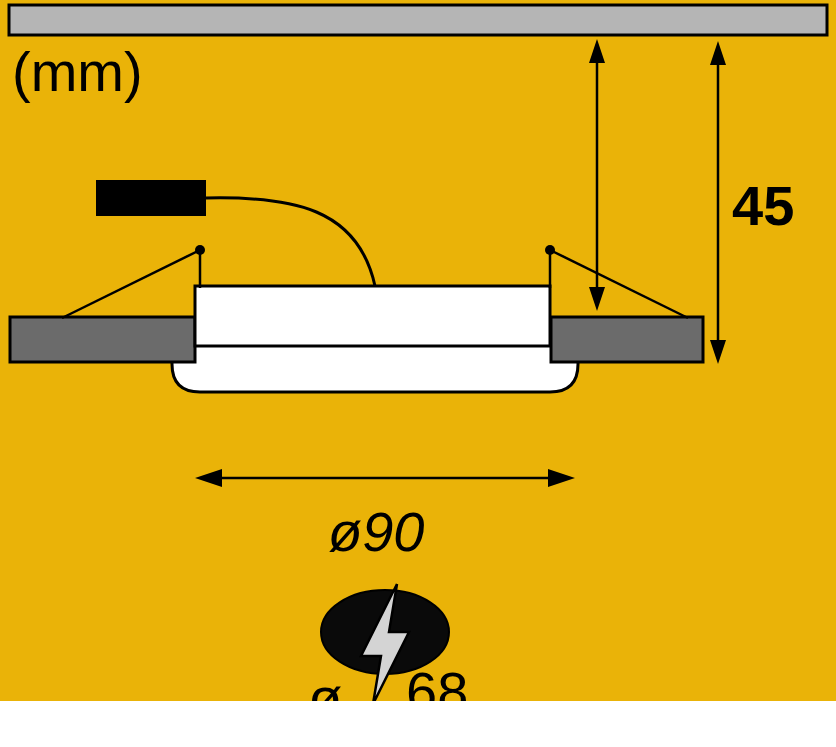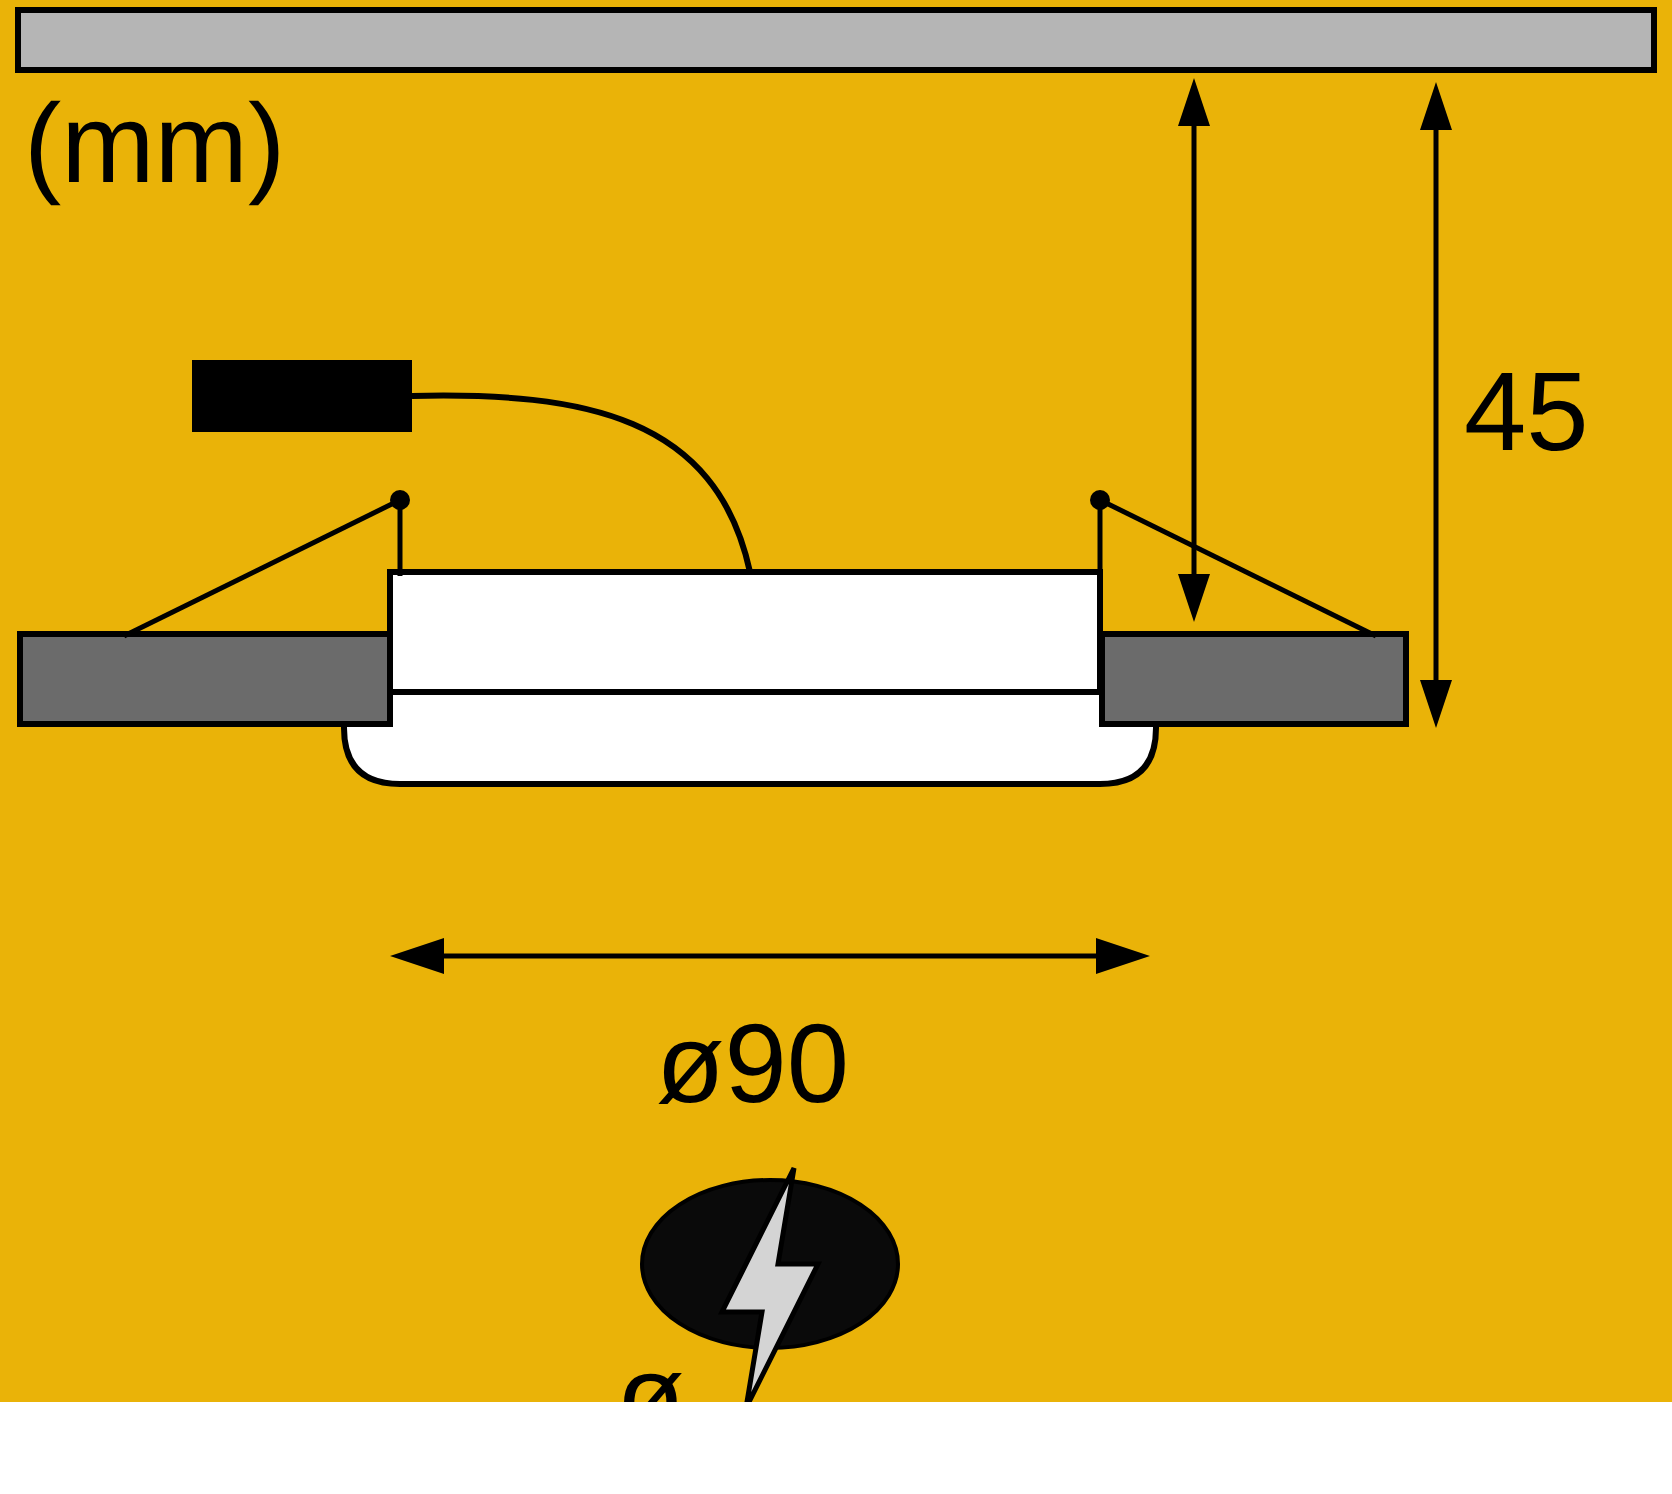--- a/index.html
+++ b/index.html
@@ -25,22 +25,22 @@
     color: #000000;
     font-family: "Liberation Sans", sans-serif;
     font-size: 56px;
     line-height: 1;
     white-space: nowrap;
     user-select: none;
   }
   .lbl-unit     { left: 12px;  top: 44px;  }
   .lbl-voltage  { left: 86px;  top: 120px; }
   .lbl-30       { left: 620px; top: 136px; }
-  .lbl-45       { left: 732px; top: 178px; }
-  .lbl-dia90    { left: 328px; top: 504px; }
+  .lbl-45       { left: 732px; top: 178px; font-weight: bold; }
+  .lbl-dia90    { left: 328px; top: 504px; font-style: italic; }
   .lbl-cut-pre  { left: 308px; top: 670px; }
   .lbl-cut-val  { left: 406px; top: 664px; }
 </style>
 </head>
 <body>
 
 <div id="stage">
 
   <svg id="diagram-svg" width="836" height="747" viewBox="0 0 836 747">
 
@@ -96,14 +96,15 @@
   <div class="label lbl-unit">(mm)</div>
 
 
 
   <div class="label lbl-45">45</div>
 
   <div class="label lbl-dia90">ø90</div>
 
   <div class="label lbl-cut-pre">ø</div>
 
+  <div class="label lbl-cut-val">68</div>
 
 </div>
 
 </body></html>

